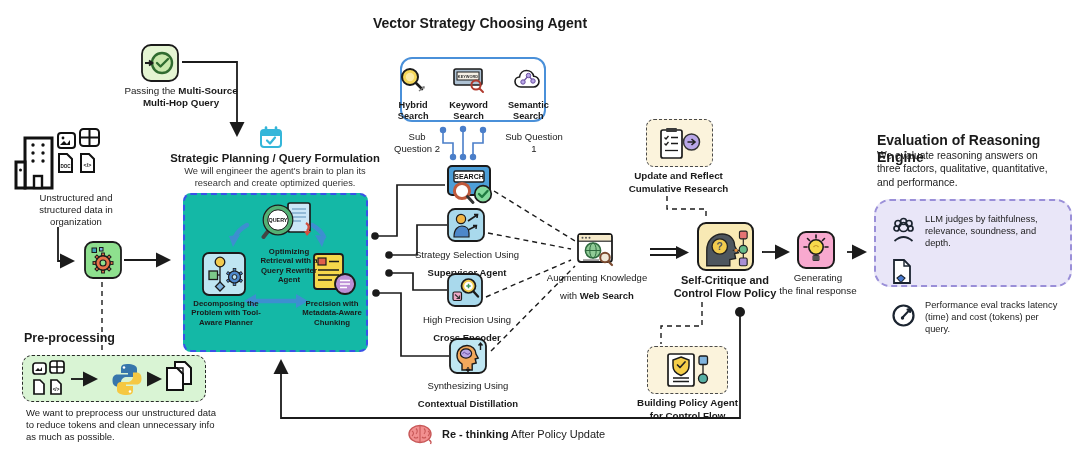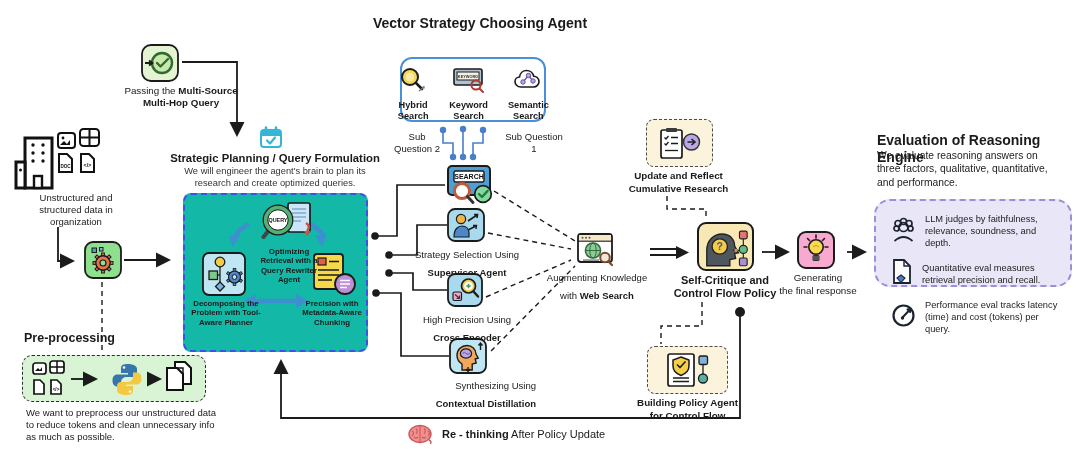--- a/index.html
+++ b/index.html
@@ -368,21 +368,21 @@
   <div class="abs" style="left:449px;top:338px;">
     <svg width="38" height="36" viewBox="0 0 38 36">
       <rect x="1" y="1" width="36" height="34" rx="7" fill="#BFE6F2" stroke="#1b1b1b" stroke-width="1.8"></rect>
       <path d="M13,32 V26 c-3,-2 -5,-5 -5,-8.5 C8,11.5 12.5,7.5 18,7.5 c5,0 9,3.8 9,8.5 l2.2,4 -3,1 1,4 -4,1 v6 z" fill="#F2A85C" stroke="#1b1b1b" stroke-width="1.4"></path>
       <ellipse cx="17" cy="15.5" rx="5.6" ry="4.6" fill="#B9A7E8" stroke="#1b1b1b" stroke-width="1.2"></ellipse>
       <path d="M13.5,15.5 q2,-2.5 3.5,0 q2,2 4,-0.5" stroke="#6A4FA0" stroke-width="1" fill="none"></path>
       <path d="M31.5,12 V5.5 M29.5,7.5 L31.5,5 L33.5,7.5" stroke="#1b1b1b" stroke-width="1.4" fill="none"></path>
       <path d="M19,29 v3.5 M17,31 l2,2.5 2,-2.5" stroke="#1b1b1b" stroke-width="1.3" fill="none"></path>
     </svg>
   </div>
-  <div class="abs ctr" style="left:400px;top:375px;width:136px;text-align:right;">
+  <div class="abs ctr" style="left:400px;top:375px;width:136px;">
     <span class="t95">Synthesizing Using</span><br>
     <span class="t95 b">Contextual Distillation</span>
   </div>
 
   <div class="abs" style="left:575px;top:231px;">
     <svg width="42" height="36" viewBox="0 0 42 36">
       <rect x="3" y="3" width="34" height="28" rx="3" fill="#fff" stroke="#1b1b1b" stroke-width="1.8"></rect>
       <path d="M3,10 h34" stroke="#1b1b1b" stroke-width="1.4"></path>
       <rect x="4" y="4" width="32" height="5.5" fill="#F5E9C9"></rect>
       <circle cx="7.5" cy="6.8" r="1" fill="#555"></circle>
@@ -489,21 +489,20 @@
       <span class="txt">LLM judges by faithfulness, relevance, soundness, and depth.</span>
     </div>
     <div class="evalrow">
       <span>
         <svg width="24" height="28" viewBox="0 0 24 28">
           <path d="M4,2 h10 l6,6 v17 h-16 z" fill="#fff" stroke="#1B2430" stroke-width="1.8"></path>
           <path d="M14,2 v6 h6" fill="none" stroke="#1B2430" stroke-width="1.4"></path>
           <polygon points="7,20 11,17 15,20 11,24.5" fill="#4A7BD0" stroke="#1B2430" stroke-width="1.1"></polygon>
         </svg>
       </span>
-      <span class="txt">Quantitative eval measures retrieval precision and recall.</span>
     </div>
     <div class="evalrow">
       <span>
         <svg width="27" height="27" viewBox="0 0 27 27">
           <circle cx="13.5" cy="13.5" r="10" fill="#fff" stroke="#1B2430" stroke-width="2.2"></circle>
           <path d="M12,16 L20,7.5 M17.5,7.5 L20.5,7 L20,10" stroke="#1B2430" stroke-width="2" fill="none" stroke-linecap="round"></path>
           <circle cx="12.5" cy="16" r="1.7" fill="#1B2430"></circle>
         </svg>
       </span>
       <span class="txt">Performance eval tracks latency (time) and cost (tokens) per query.</span>

